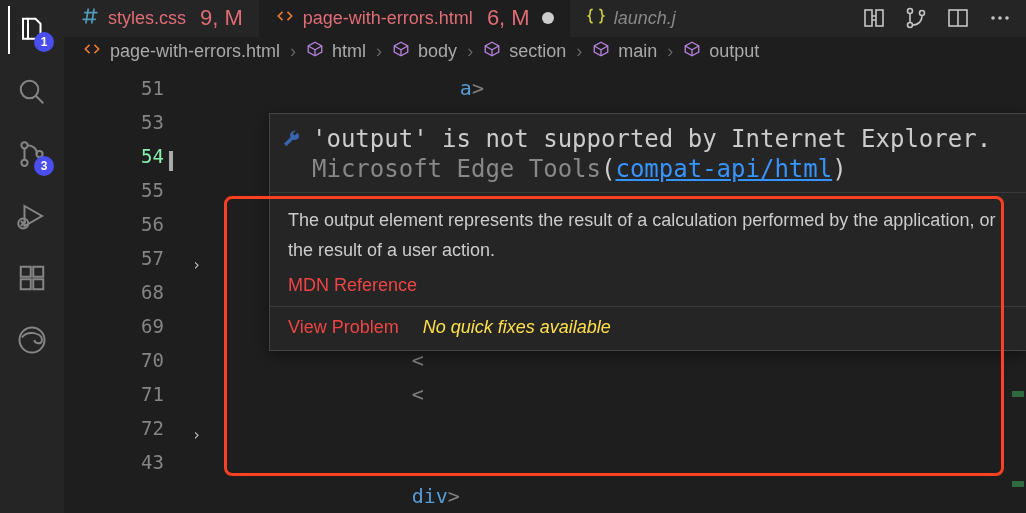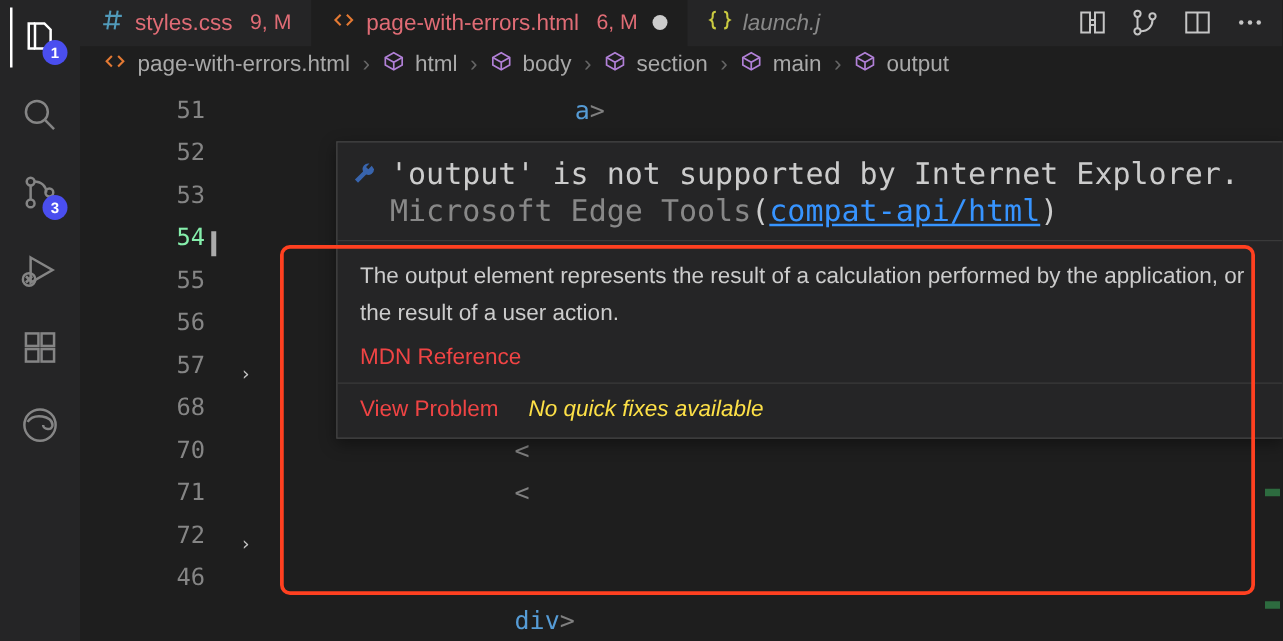--- a/index.html
+++ b/index.html
@@ -9,21 +9,21 @@
   .ab-item { width: 48px; height: 48px; display:flex; align-items:center; justify-content:center; position:relative; color:#858585; cursor:pointer; }
   .ab-item.active { color:#ffffff; border-left: 2px solid #ffffff; }
   .ab-item.active::before { }
   .badge { position:absolute; bottom:2px; right:2px; background:#4a4eef; color:#fff; font-size:12px; border-radius:50%; min-width:20px; height:20px; display:flex; align-items:center; justify-content:center; padding:0 4px; font-weight:600; }
   .main { flex:1; display:flex; flex-direction:column; background:#1e1e1e; position:relative; }
   .tabbar { height:46px; background:#252526; display:flex; align-items:stretch;gap:10px; }
   .tab { display:flex; align-items:center; gap:8px; padding:0 16px; font-size:18px; color:#999; cursor:pointer; position:relative; }
   .tab.active { background:#1e1e1e; }
   .tab .fn { color:#cccccc; }
   .tab .fn.red { color:#e06c75; }
-  .tab .badge-txt { color:#e06c75; margin-left:6px; font-size:17px;}
+  .tab .badge-txt { color:#e06c75; margin-left:6px; font-size:22px;}
   .tab .dirty { width:12px; height:12px; border-radius:50%; background:#cccccc; margin-left:4px;}
   .tab-actions { margin-left:auto; display:flex; align-items:center; gap:18px; padding:0 14px; color:#c5c5c5;}
   .ta-btn { cursor:pointer; display:flex; align-items:center; justify-content:center;}
   .crumbs { height:38px; display:flex; align-items:center; gap:10px; padding:0 18px; color:#a9a9a9; font-size:18px; }
   .crumb { display:flex; align-items:center; gap:8px; cursor:pointer; }
   .crumb-sep { color:#666; }
   .editor { flex:1; display:flex; font-family:"Consolas","Menlo",monospace; font-size:20px; position:relative; }
   .gutter { width:155px; text-align:right; color:#858585; padding-top:4px; user-select:none; }
   .gutter .ln { height:34px; line-height:34px; padding-right:55px; position:relative; font-size:19px;}
   .gutter .ln.current { color:#86efac;}
@@ -204,31 +204,31 @@
               <path d="M12 3l9 5v8l-9 5-9-5V8z"></path>
               <path d="M3 8l9 5 9-5M12 13v8"></path>
             </svg></span>
           <span>output</span>
         </span>
       </div>
 
     <div class="editor">
       <div class="gutter" id="gutter">
           <div class="ln">51</div>
-          <div class="ln">52</div>
           <div class="ln">53</div>
           <div class="ln current">54<span class="cursor-bar"></span></div>
           <div class="ln">55</div>
           <div class="ln">56</div>
           <div class="ln">57<span class="fold">›</span></div>
           <div class="ln">68</div>
+          <div class="ln">69</div>
           <div class="ln">70</div>
           <div class="ln">71</div>
           <div class="ln">72<span class="fold">›</span></div>
-          <div class="ln">46</div>
+          <div class="ln">43</div>
         </div>
       <div class="code" id="code">
 
         <div class="row">                    <span class="p"><span class="tagn">a</span><span class="p">&gt;</span></span></div>
           <div class="row">                <span class="p"><span class="tagn">div</span><span class="p">&gt;</span></span></div>
           <div class="row">            <span class="p"><span class="tagn">article</span><span class="p">&gt;</span></span></div>
           <div class="row">            <span class="p">&lt;</span><span class="tagn squiggle">output</span><span class="cursor"></span></div>
           <div class="row"></div>
           <div class="row"></div>
           <div class="row"></div>

